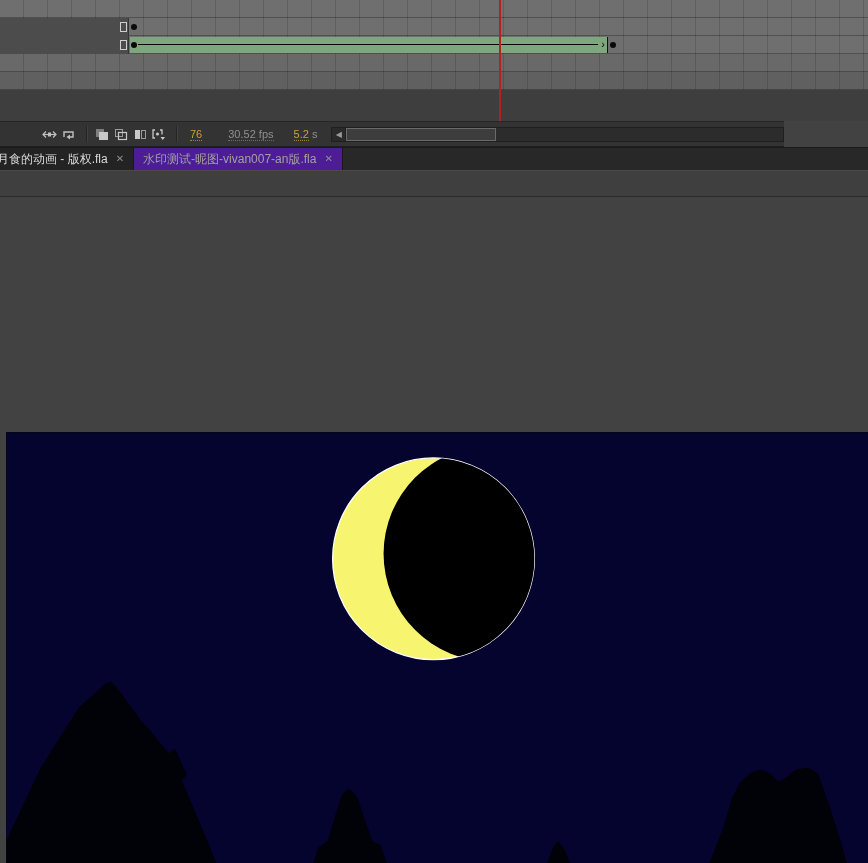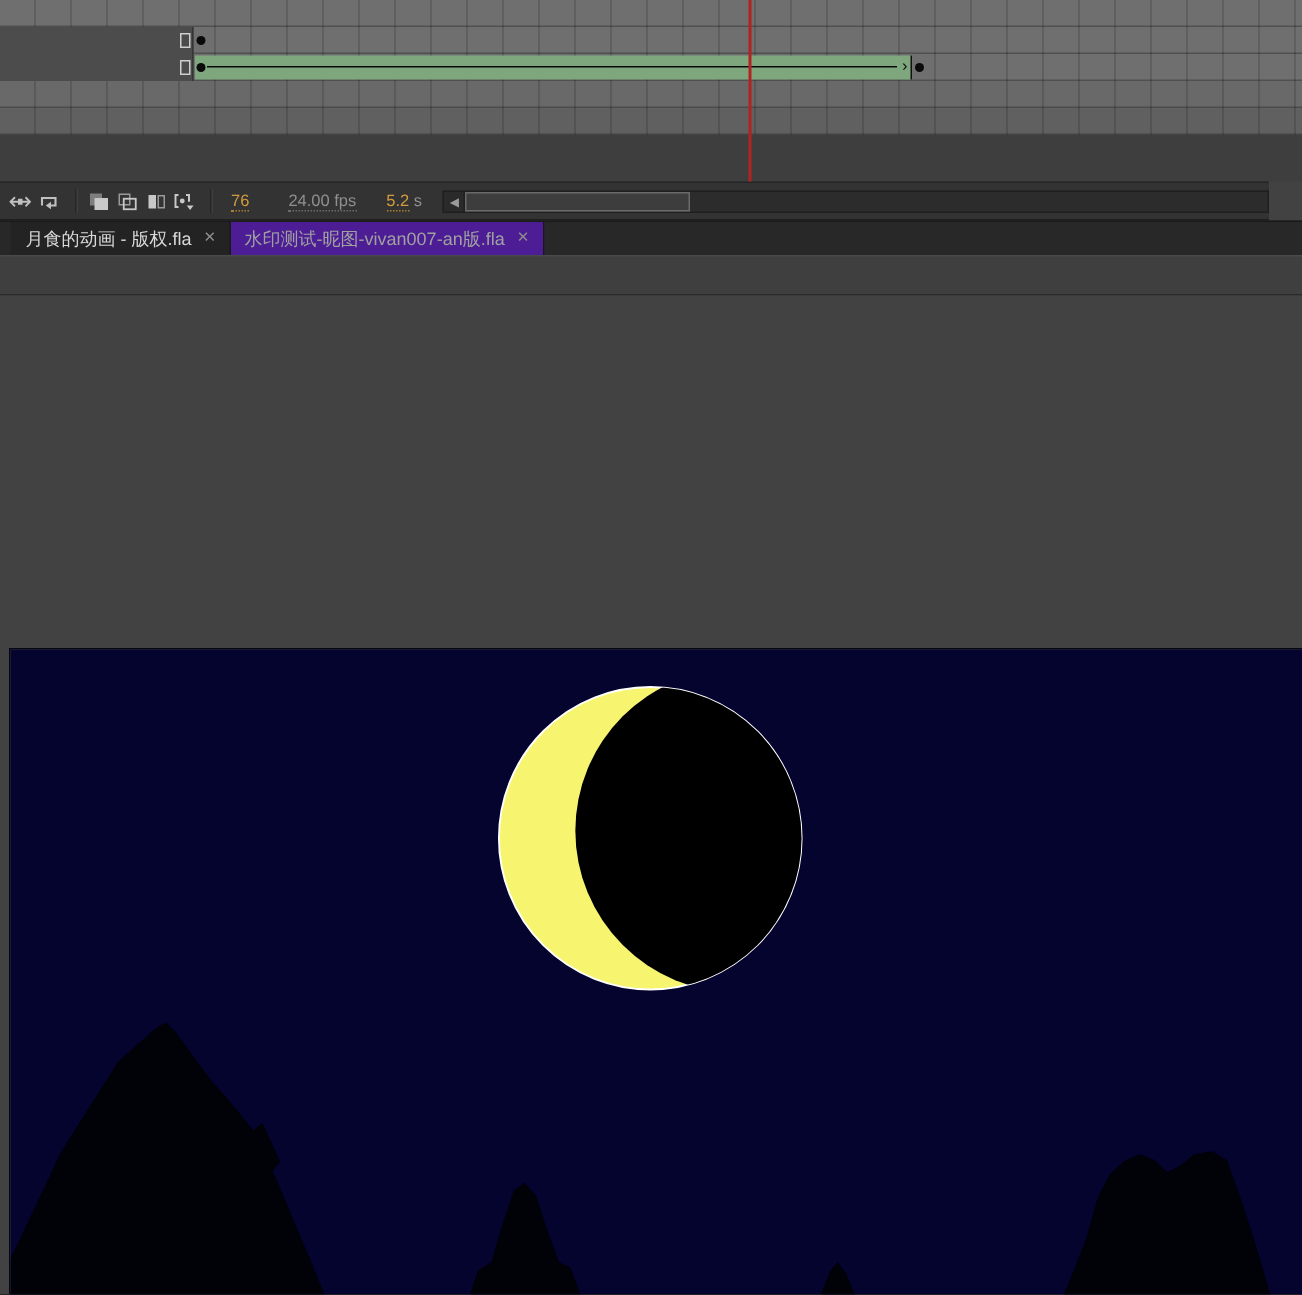--- a/index.html
+++ b/index.html
@@ -28,40 +28,40 @@
   #kf-row1{left:131px;top:24px;}
   #kf-row2{left:131px;top:42px;}
   #kf-span-end{left:610px;top:42px;}
   #tween-span{position:absolute;left:130px;top:37px;width:478px;height:16px;
               background:#7ea77e;border-right:1px solid #111;box-sizing:border-box;}
   #tween-line{position:absolute;left:8px;top:7px;width:460px;height:1px;background:#0a0a0a;}
   #tween-arrow{position:absolute;right:2px;top:1px;color:#0a0a0a;font-size:11px;line-height:13px;}
   #playhead{position:absolute;left:499px;top:0;width:2px;height:121px;background:#b32222;z-index:30;}
 
   
-  #tl-toolbar{position:absolute;left:0;top:121px;width:846px;height:26px;background:#333333;
+  #tl-toolbar{position:absolute;left:0;top:121px;width:784px;height:26px;background:#333333;
               border-top:1px solid #262626;border-bottom:1px solid #1e1e1e;box-sizing:border-box;
-              display:flex;align-items:center;}
+              display:flex;align-items:center;padding-left:36px;}
   .tbtn{width:19px;height:18px;display:flex;align-items:center;justify-content:center;flex:0 0 auto;}
   .tsep{width:1px;height:16px;background:#262626;border-right:1px solid #3f3f3f;margin:0 4px;flex:0 0 auto;}
   .hot{font-size:11px;line-height:12px;margin:0 8px;white-space:nowrap;flex:0 0 auto;}
   .hot-orange{color:#d29c3c;border-bottom:1px dotted #a97f33;}
   .hot-gray{color:#8f8f8f;border-bottom:1px dotted #6b6b6b;}
   .hot-unit{color:#8f8f8f;border-bottom:none;}
   #tl-scroll{flex:1 1 auto;height:15px;margin-left:6px;display:flex;align-items:stretch;}
   #tl-scroll-left{width:15px;height:15px;background:#2a2a2a;border:1px solid #1f1f1f;box-sizing:border-box;
                   color:#9a9a9a;font-size:8px;line-height:13px;text-align:center;flex:0 0 auto;}
   #tl-scroll-track{flex:1 1 auto;background:#2c2c2c;border:1px solid #1f1f1f;border-left:none;
                    box-sizing:border-box;position:relative;}
   #tl-scroll-thumb{position:absolute;left:0;top:0;height:13px;width:150px;background:#3d3d3d;
                    border:1px solid #6a6a6a;box-sizing:border-box;}
 
   
   #tab-bar{position:absolute;left:0;top:147px;width:868px;height:23px;background:#282828;
-           border-top:1px solid #1a1a1a;box-sizing:border-box;display:flex;padding-left:20px;}
+           border-top:1px solid #1a1a1a;box-sizing:border-box;display:flex;}
   .doc-tab{height:100%;display:flex;align-items:center;padding:0 9px;box-sizing:border-box;
            border-right:1px solid #191919;font-size:12px;white-space:nowrap;}
   #tab-1{background:#232323;color:#d9d9d9;margin-left:-13px;padding-left:10px;}
   #tab-2{background:#4c1d95;color:#a0a0a0;}
   .tab-close{margin-left:8px;font-size:10px;color:#8e8e8e;line-height:10px;}
 
   
   #edit-bar{position:absolute;left:0;top:170px;width:868px;height:27px;background:#3f3f3f;
             border-top:1px solid #4a4a4a;border-bottom:1px solid #2a2a2a;box-sizing:border-box;}
   #pasteboard{position:absolute;left:0;top:197px;width:868px;height:666px;background:#424242;}
@@ -142,21 +142,21 @@
         <path d="M4 2 H2 V10 H4" fill="none" stroke="#c8c8c8" stroke-width="1.3"></path>
         <path d="M9 2 H11 V6.5" fill="none" stroke="#c8c8c8" stroke-width="1.3"></path>
         <circle cx="6.5" cy="6" r="1.6" fill="#c8c8c8"></circle>
         <path d="M9.5 9 L14 9 L11.75 12 Z" fill="#c8c8c8"></path>
       </svg>
     </div>
 
     <div class="tsep" style="margin-left:8px;"></div>
 
     <span class="hot hot-orange">76</span>
-    <span class="hot hot-gray" style="margin-left:18px;">24.00 fps</span>
+    <span class="hot hot-gray" style="margin-left:18px;">30.52 fps</span>
     <span class="hot" style="margin-left:12px;">
       <span class="hot-orange" style="margin:0;">5.2</span>
       <span class="hot-unit">s</span>
     </span>
 
     <div id="tl-scroll">
       <div id="tl-scroll-left">◀</div>
       <div id="tl-scroll-track">
         <div id="tl-scroll-thumb"></div>
       </div>

